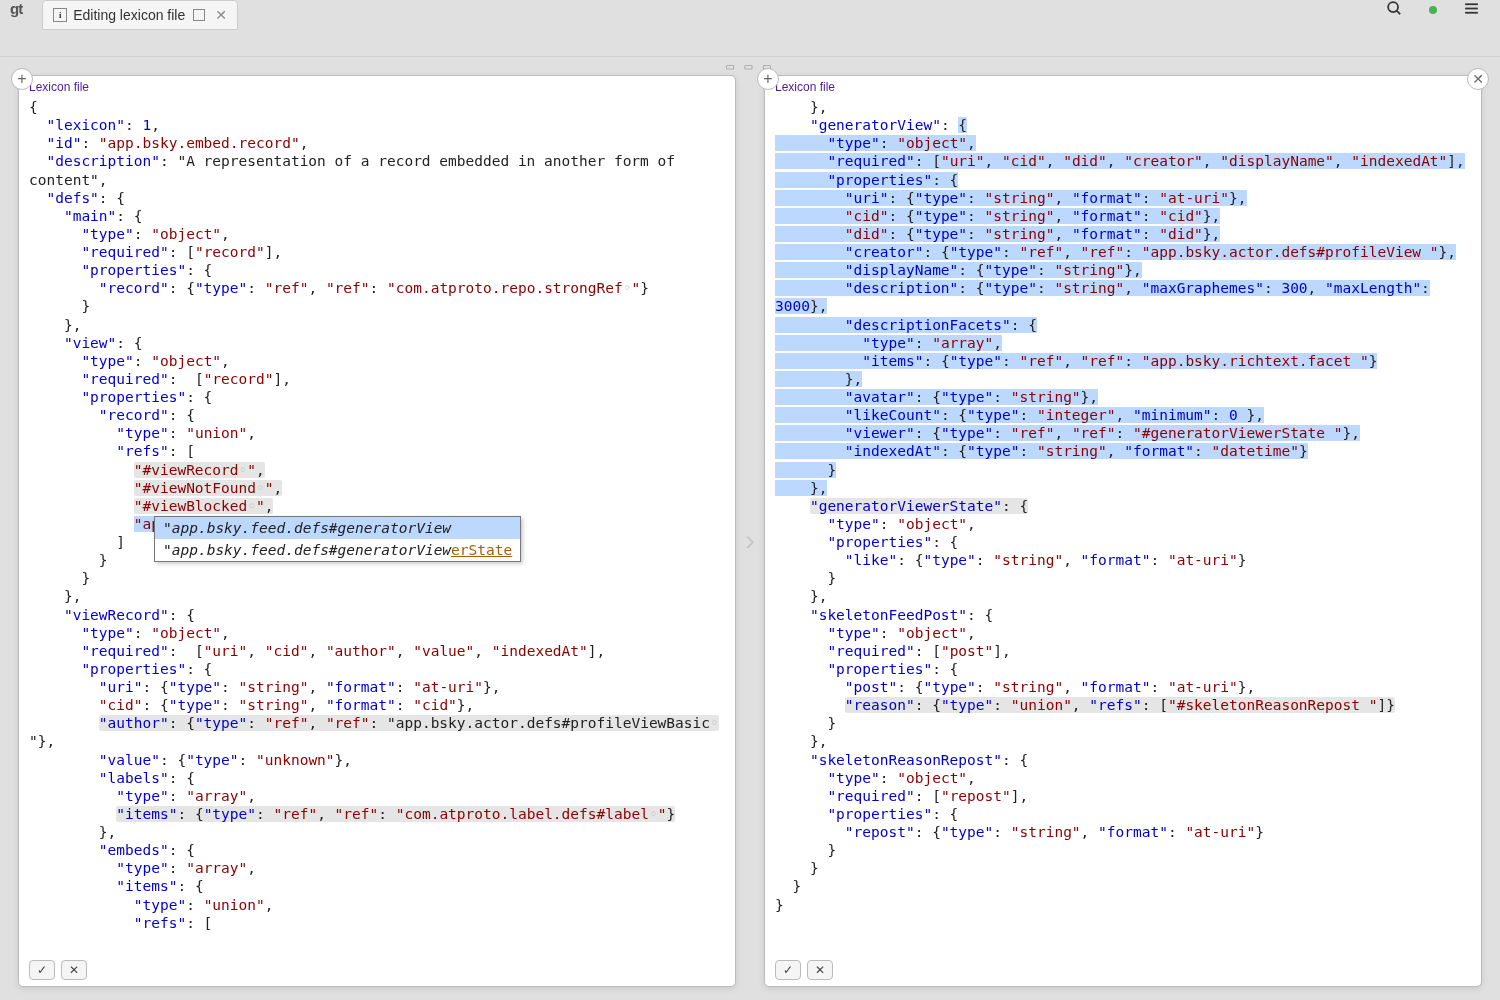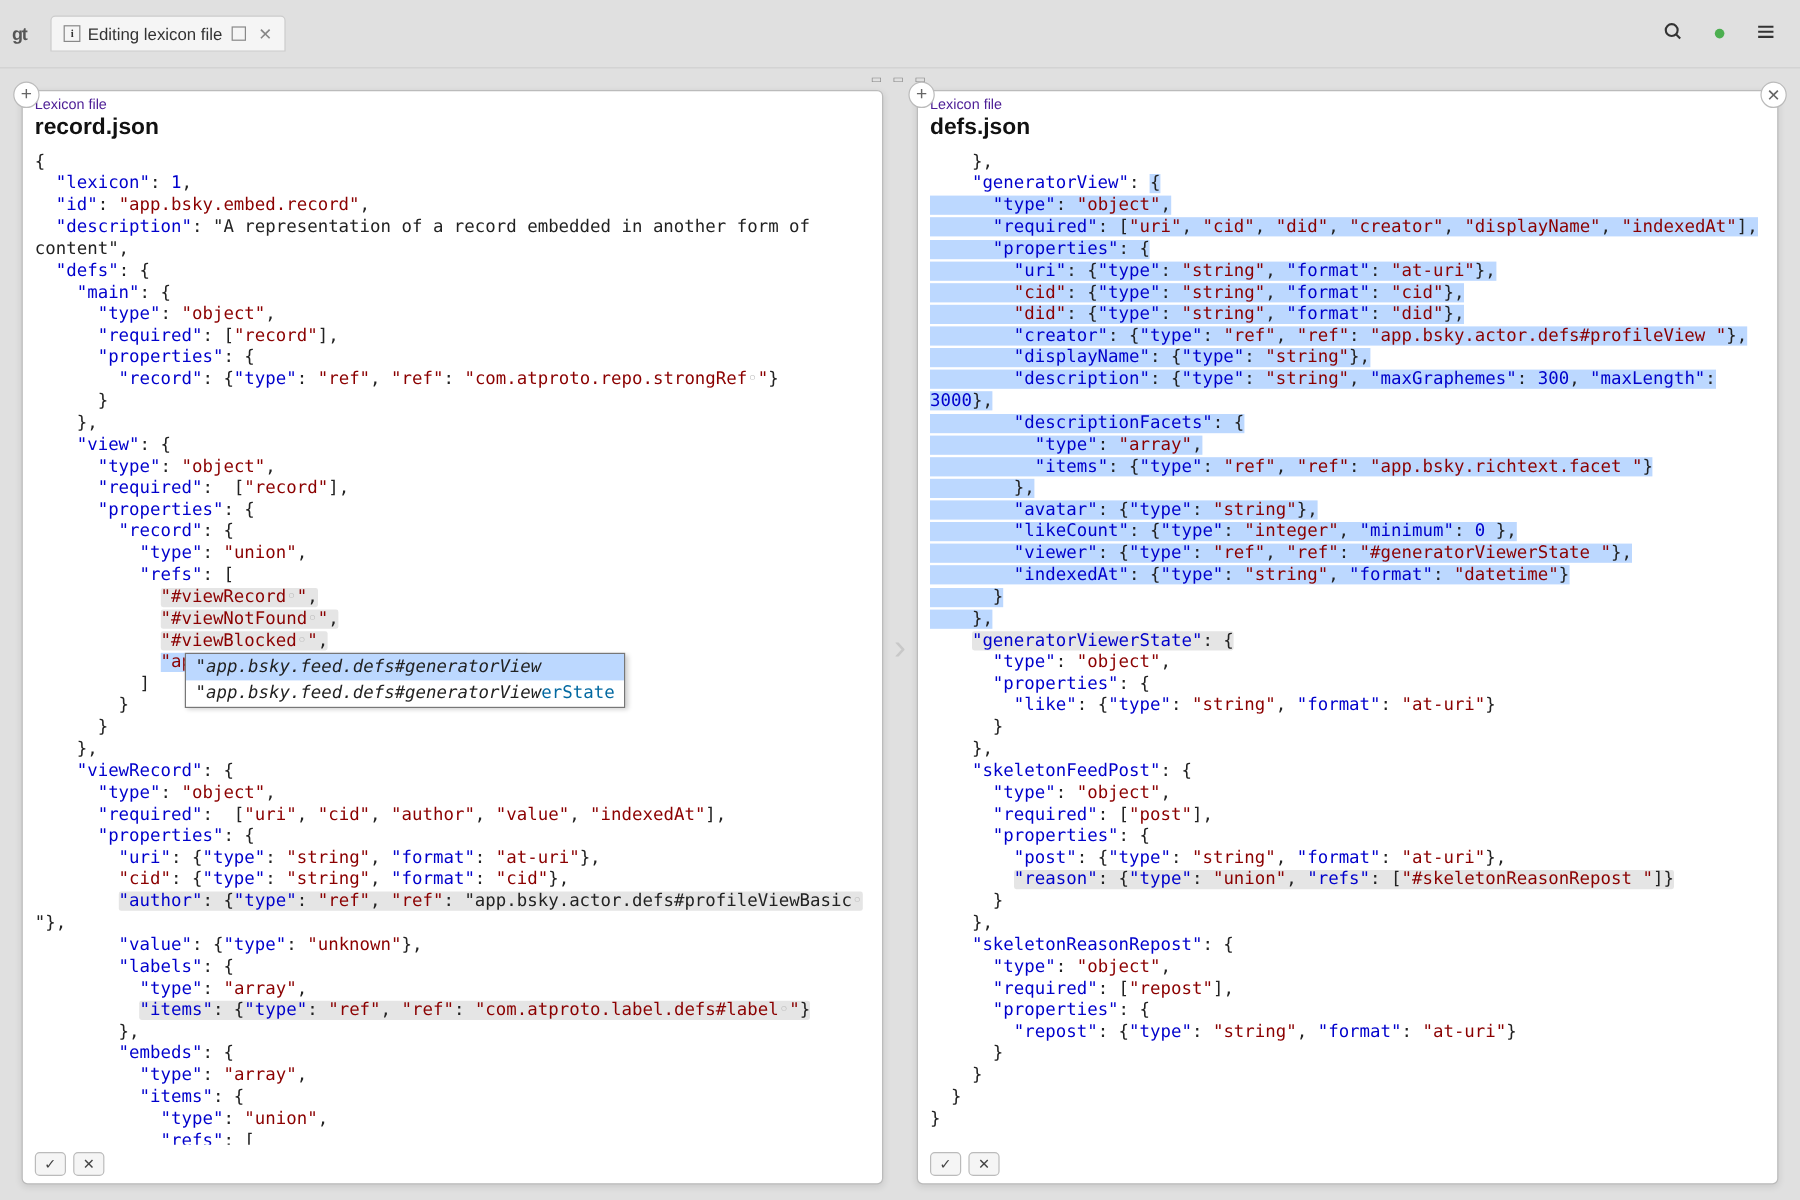--- a/index.html
+++ b/index.html
@@ -8,21 +8,21 @@
   background: #e0e0e0;
   width: 1500px;
   height: 1000px;
   overflow: hidden;
   font-size: 14px;
 }
 .topbar {
   height: 57px;
   background: #e0e0e0;
   display: flex;
-  align-items: center;
+  align-items: flex-start;
   padding: 0 10px;
   border-bottom: 1px solid #d0d0d0;
 }
 .logo {
   font-weight: bold;
   color: #555;
   margin-right: 20px;
   font-size: 15px;
   letter-spacing: -1px;
 }
@@ -173,21 +173,21 @@
   font-family: "Menlo", "Consolas", monospace;
   font-size: 14.5px;
   z-index: 5;
 }
 .ac-item {
   padding: 2px 8px;
   white-space: nowrap;
 }
 .ac-item.sel-item { background: #bcd8ff; }
 .ac-match { font-weight: normal; font-style: italic; }
-.ac-rest { color: #0369a1; }
+.ac-rest { color: #a16207; text-decoration: underline; }
 
 .panel-footer {
   padding: 6px 10px;
   display: flex;
   gap: 6px;
 }
 .footer-btn {
   width: 26px;
   height: 20px;
   border: 1px solid #bbb;
@@ -240,32 +240,30 @@
 </div>
 
 <div class="handlebar">▭ ▭ ▭</div>
 
 <div class="workspace">
   <div class="divider-arrow">›</div>
 
   <div class="panel">
     <div class="add-btn">+</div>
     <div class="panel-header">Lexicon file</div>
-    <div class="panel-title">record.json</div>
     <div class="code" id="left-code"><span class="line">{</span><span class="line">  <span class="k">"lexicon"</span>: <span class="n">1</span>,</span><span class="line">  <span class="k">"id"</span>: <span class="s">"app.bsky.embed.record"</span>,</span><span class="line">  <span class="k">"description"</span>: "A representation of a record embedded in another form of</span><span class="line">content",</span><span class="line">  <span class="k">"defs"</span>: {</span><span class="line">    <span class="k">"main"</span>: {</span><span class="line">      <span class="k">"type"</span>: <span class="s">"object"</span>,</span><span class="line">      <span class="k">"required"</span>: [<span class="s">"record"</span>],</span><span class="line">      <span class="k">"properties"</span>: {</span><span class="line">        <span class="k">"record"</span>: {<span class="k">"type"</span>: <span class="s">"ref"</span>, <span class="k"><span class="s">"ref"</span></span>: <span class="s">"com.atproto.repo.strongRef<span class="dim">◦</span>"</span>}</span><span class="line">      }</span><span class="line">    },</span><span class="line">    <span class="k">"view"</span>: {</span><span class="line">      <span class="k">"type"</span>: <span class="s">"object"</span>,</span><span class="line">      <span class="k">"required"</span>:  [<span class="s">"record"</span>],</span><span class="line">      <span class="k">"properties"</span>: {</span><span class="line">        <span class="k">"record"</span>: {</span><span class="line">          <span class="k">"type"</span>: <span class="s">"union"</span>,</span><span class="line">          <span class="k">"refs"</span>: [</span><span class="line">            <span class="hl-bg"><span class="s">"#viewRecord<span class="dim">◦</span>"</span>,</span></span><span class="line">            <span class="hl-bg"><span class="s">"#viewNotFound<span class="dim">◦</span>"</span>,</span></span><span class="line">            <span class="hl-bg"><span class="s">"#viewBlocked<span class="dim">◦</span>"</span>,</span></span><span class="line">            <span class="sel"><span class="s">"app.bsky.feed.defs#generatorView<span class="dim">◦</span>"</span></span></span><span class="line">          ]</span><span class="line">        }</span><span class="line">      }</span><span class="line">    },</span><span class="line">    <span class="k">"viewRecord"</span>: {</span><span class="line">      <span class="k">"type"</span>: <span class="s">"object"</span>,</span><span class="line">      <span class="k">"required"</span>:  [<span class="s">"uri"</span>, <span class="s">"cid"</span>, <span class="s">"author"</span>, <span class="s">"value"</span>, <span class="s">"indexedAt"</span>],</span><span class="line">      <span class="k">"properties"</span>: {</span><span class="line">        <span class="k">"uri"</span>: {<span class="k">"type"</span>: <span class="s">"string"</span>, <span class="k">"format"</span>: <span class="s">"at-uri"</span>},</span><span class="line">        <span class="k"><span class="s">"cid"</span></span>: {<span class="k">"type"</span>: <span class="s">"string"</span>, <span class="k">"format"</span>: <span class="s">"cid"</span>},</span><span class="line">        <span class="hl-bg"><span class="k">"author"</span>: {<span class="k">"type"</span>: <span class="s">"ref"</span>, <span class="k"><span class="s">"ref"</span></span>: "app.bsky.actor.defs#profileViewBasic<span class="dim">◦</span></span></span><span class="line">"},</span><span class="line">        <span class="k">"value"</span>: {<span class="k">"type"</span>: <span class="s">"unknown"</span>},</span><span class="line">        <span class="k">"labels"</span>: {</span><span class="line">          <span class="k">"type"</span>: <span class="s">"array"</span>,</span><span class="line">          <span class="hl-bg"><span class="k">"items"</span>: {<span class="k">"type"</span>: <span class="s">"ref"</span>, <span class="k"><span class="s">"ref"</span></span>: <span class="s">"com.atproto.label.defs#label<span class="dim">◦</span>"</span>}</span></span><span class="line">        },</span><span class="line">        <span class="k">"embeds"</span>: {</span><span class="line">          <span class="k">"type"</span>: <span class="s">"array"</span>,</span><span class="line">          <span class="k">"items"</span>: {</span><span class="line">            <span class="k">"type"</span>: <span class="s">"union"</span>,</span><span class="line">            <span class="k">"refs"</span>: [</span><div class="autocomplete" style="left: 135px; top: 420px;"><div class="ac-item sel-item">"<span class="ac-match">app.bsky.feed.defs#generatorView</span><span class="ac-rest"></span></div><div class="ac-item">"<span class="ac-match">app.bsky.feed.defs#generatorView</span><span class="ac-rest">erState</span></div></div></div>
     <div class="panel-footer">
       <div class="footer-btn">✓</div>
       <div class="footer-btn">✕</div>
     </div>
   </div>
 
   <div class="panel">
     <div class="add-btn">+</div>
     <div class="close-btn">✕</div>
     <div class="panel-header">Lexicon file</div>
-    <div class="panel-title">defs.json</div>
     <div class="code" id="right-code"><span class="line">    },</span><span class="line">    <span class="k">"generatorView"</span>: <span class="sel">{</span></span><span class="line"><span class="sel">      <span class="k">"type"</span>: <span class="s">"object"</span>,</span></span><span class="line"><span class="sel">      <span class="k">"required"</span>: [<span class="s">"uri"</span>, <span class="s">"cid"</span>, <span class="s">"did"</span>, <span class="s">"creator"</span>, <span class="s">"displayName"</span>, <span class="s">"indexedAt"</span>],</span></span><span class="line"><span class="sel">      <span class="k">"properties"</span>: {</span></span><span class="line"><span class="sel">        <span class="k">"uri"</span>: {<span class="k">"type"</span>: <span class="s">"string"</span>, <span class="k">"format"</span>: <span class="s">"at-uri"</span>},</span></span><span class="line"><span class="sel">        <span class="k"><span class="s">"cid"</span></span>: {<span class="k">"type"</span>: <span class="s">"string"</span>, <span class="k">"format"</span>: <span class="s">"cid"</span>},</span></span><span class="line"><span class="sel">        <span class="k"><span class="s">"did"</span></span>: {<span class="k">"type"</span>: <span class="s">"string"</span>, <span class="k">"format"</span>: <span class="s">"did"</span>},</span></span><span class="line"><span class="sel">        <span class="k">"creator"</span>: {<span class="k">"type"</span>: <span class="s">"ref"</span>, <span class="k"><span class="s">"ref"</span></span>: <span class="s">"app.bsky.actor.defs#profileView "</span>},</span></span><span class="line"><span class="sel">        <span class="k">"displayName"</span>: {<span class="k">"type"</span>: <span class="s">"string"</span>},</span></span><span class="line"><span class="sel">        <span class="k">"description"</span>: {<span class="k">"type"</span>: <span class="s">"string"</span>, <span class="k">"maxGraphemes"</span>: <span class="n">300</span>, <span class="k">"maxLength"</span>:</span></span><span class="line"><span class="sel"><span class="n">3000</span>},</span></span><span class="line"><span class="sel">        <span class="k">"descriptionFacets"</span>: {</span></span><span class="line"><span class="sel">          <span class="k">"type"</span>: <span class="s">"array"</span>,</span></span><span class="line"><span class="sel">          <span class="k">"items"</span>: {<span class="k">"type"</span>: <span class="s">"ref"</span>, <span class="k"><span class="s">"ref"</span></span>: <span class="s">"app.bsky.richtext.facet "</span>}</span></span><span class="line"><span class="sel">        },</span></span><span class="line"><span class="sel">        <span class="k">"avatar"</span>: {<span class="k">"type"</span>: <span class="s">"string"</span>},</span></span><span class="line"><span class="sel">        <span class="k">"likeCount"</span>: {<span class="k">"type"</span>: <span class="s">"integer"</span>, <span class="k">"minimum"</span>: <span class="n">0</span> },</span></span><span class="line"><span class="sel">        <span class="k">"viewer"</span>: {<span class="k">"type"</span>: <span class="s">"ref"</span>, <span class="k"><span class="s">"ref"</span></span>: <span class="s">"#generatorViewerState "</span>},</span></span><span class="line"><span class="sel">        <span class="k">"indexedAt"</span>: {<span class="k">"type"</span>: <span class="s">"string"</span>, <span class="k">"format"</span>: <span class="s">"datetime"</span>}</span></span><span class="line"><span class="sel">      }</span></span><span class="line"><span class="sel">    },</span></span><span class="line">    <span class="hl-bg"><span class="k">"generatorViewerState"</span>: {</span></span><span class="line">      <span class="k">"type"</span>: <span class="s">"object"</span>,</span><span class="line">      <span class="k">"properties"</span>: {</span><span class="line">        <span class="k">"like"</span>: {<span class="k">"type"</span>: <span class="s">"string"</span>, <span class="k">"format"</span>: <span class="s">"at-uri"</span>}</span><span class="line">      }</span><span class="line">    },</span><span class="line">    <span class="k">"skeletonFeedPost"</span>: {</span><span class="line">      <span class="k">"type"</span>: <span class="s">"object"</span>,</span><span class="line">      <span class="k">"required"</span>: [<span class="s">"post"</span>],</span><span class="line">      <span class="k">"properties"</span>: {</span><span class="line">        <span class="k">"post"</span>: {<span class="k">"type"</span>: <span class="s">"string"</span>, <span class="k">"format"</span>: <span class="s">"at-uri"</span>},</span><span class="line">        <span class="hl-bg"><span class="k">"reason"</span>: {<span class="k">"type"</span>: <span class="s">"union"</span>, <span class="k">"refs"</span>: [<span class="s">"#skeletonReasonRepost "</span>]}</span></span><span class="line">      }</span><span class="line">    },</span><span class="line">    <span class="k">"skeletonReasonRepost"</span>: {</span><span class="line">      <span class="k">"type"</span>: <span class="s">"object"</span>,</span><span class="line">      <span class="k">"required"</span>: [<span class="s">"repost"</span>],</span><span class="line">      <span class="k">"properties"</span>: {</span><span class="line">        <span class="k">"repost"</span>: {<span class="k">"type"</span>: <span class="s">"string"</span>, <span class="k">"format"</span>: <span class="s">"at-uri"</span>}</span><span class="line">      }</span><span class="line">    }</span><span class="line">  }</span><span class="line">}</span></div>
     <div class="panel-footer">
       <div class="footer-btn">✓</div>
       <div class="footer-btn">✕</div>
     </div>
   </div>
 </div>
 
 </body></html>

